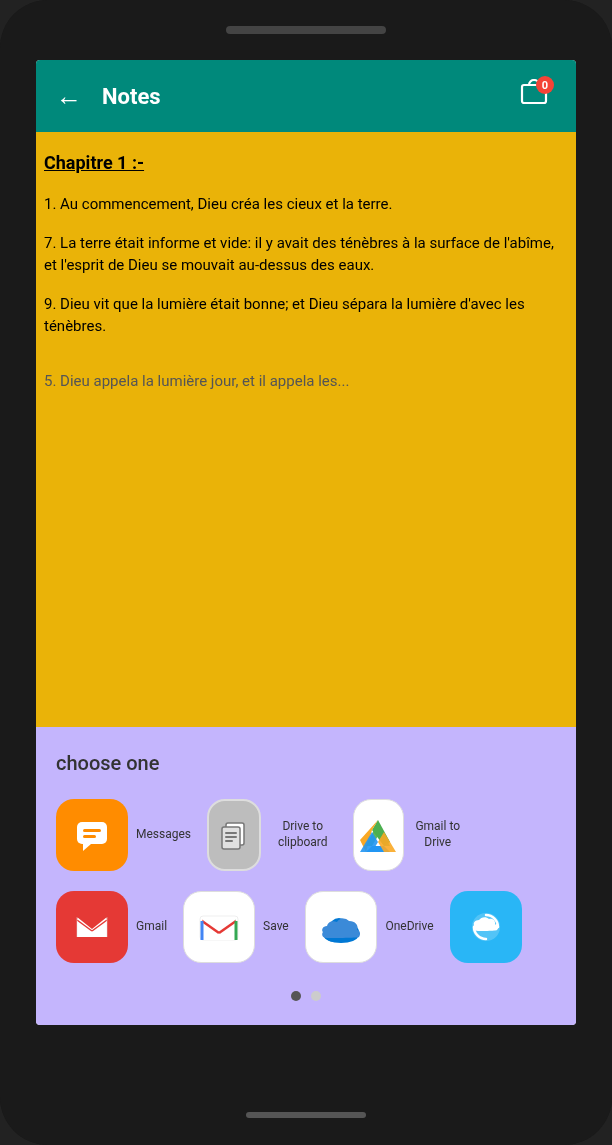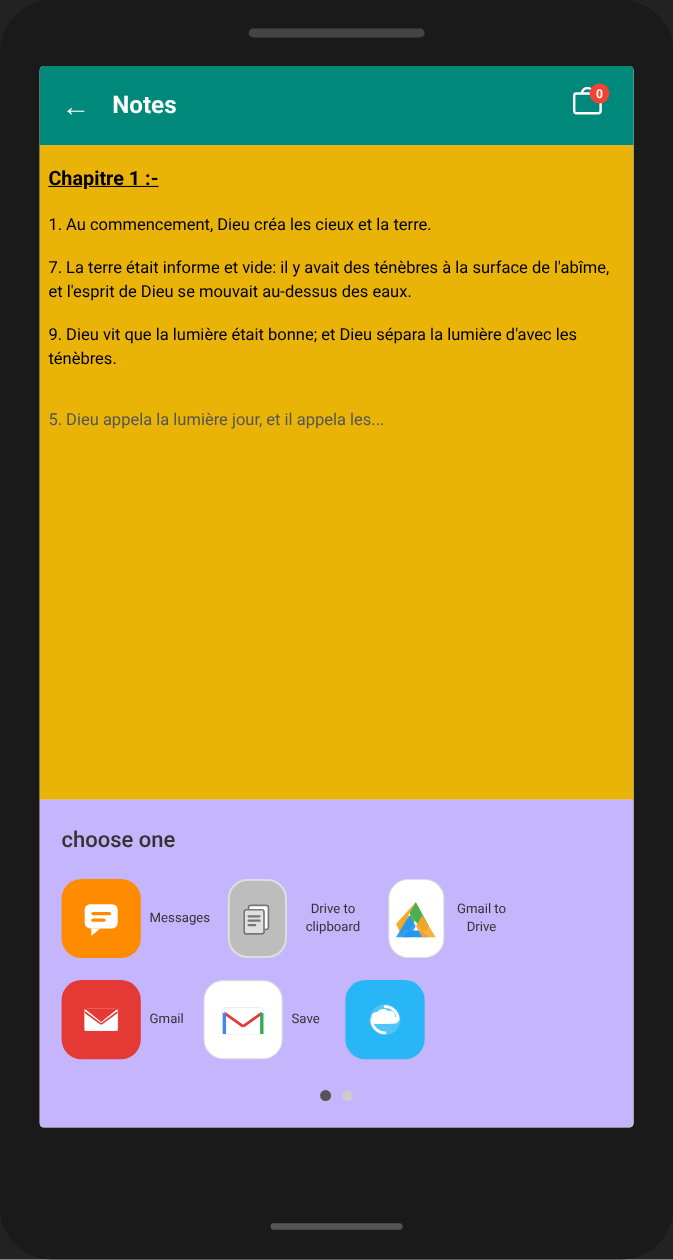--- a/index.html
+++ b/index.html
@@ -356,20 +356,35 @@
               <path d="M5,13 L22,25 L39,13" stroke="#EA4335" stroke-width="0"></path>
               <line x1="5" y1="13" x2="22" y2="25" stroke="#E53935" stroke-width="2.5"></line>
               <line x1="39" y1="13" x2="22" y2="25" stroke="#E53935" stroke-width="2.5"></line>
               <line x1="5" y1="13" x2="5" y2="32" stroke="#4285F4" stroke-width="3"></line>
               <line x1="39" y1="13" x2="39" y2="32" stroke="#34A853" stroke-width="3"></line>
             </svg>
           </div>
           <span class="share-label">Save</span>
         </div>
 
+        <div class="share-item">
+          <div class="share-icon icon-onedrive">
+            <svg width="44" height="38" viewBox="0 0 44 38" fill="none">
+
+              <ellipse cx="16" cy="26" rx="11" ry="8" fill="#0078D4"></ellipse>
+              <ellipse cx="28" cy="24" rx="12" ry="9" fill="#0078D4"></ellipse>
+              <ellipse cx="20" cy="20" rx="10" ry="10" fill="#0078D4"></ellipse>
+              <ellipse cx="22" cy="28" rx="17" ry="7" fill="#0078D4"></ellipse>
+
+              <path d="M8,30 C4,30 2,27 4,24 C2,22 4,18 8,18 C9,14 13,12 18,14 C20,10 26,9 30,13 C36,13 40,17 38,22 C41,22 42,26 40,29 C40,30 8,30 8,30Z" fill="#1976D2"></path>
+              <path d="M8,30 C4,30 2,27 4,24 C2,22 4,18 8,18 C9,14 13,12 18,14 C20,10 26,9 30,13 C36,13 40,17 38,22 C41,22 42,26 40,29 C40,30 8,30 8,30Z" fill="white" opacity="0.15"></path>
+            </svg>
+          </div>
+          <span class="share-label">OneDrive</span>
+        </div>
 
         <div class="share-item">
           <div class="share-icon icon-samsung">
             <svg width="40" height="40" viewBox="0 0 40 40" fill="none">
 
               <circle cx="20" cy="20" r="14" fill="white" opacity="0.2"></circle>
 
               <path d="M12,24 C8,24 6,21 8,18 C7,16 9,13 13,13 C15,10 20,9 23,12 C27,11 30,14 29,18 C32,18 33,21 31,23 C31,24 12,24 12,24Z" fill="white"></path>
 
               <path d="M20,8 A12,12 0 0,1 32,20" stroke="white" stroke-width="2.5" fill="none" stroke-linecap="round"></path>

